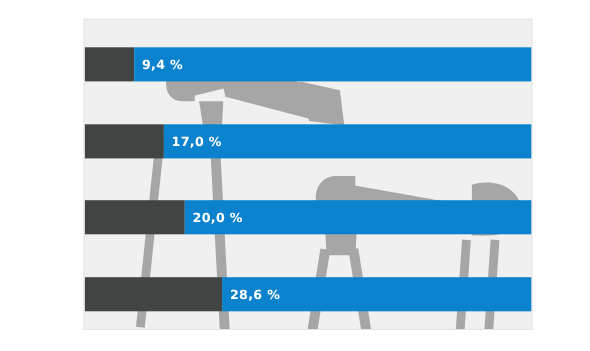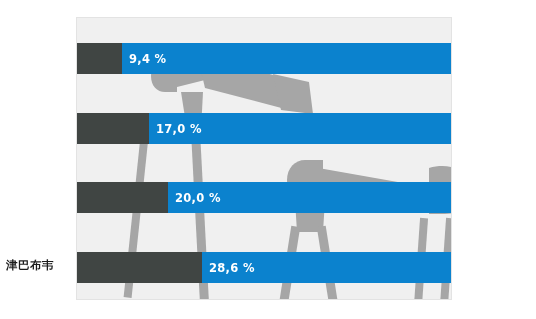--- a/index.html
+++ b/index.html
@@ -35,21 +35,21 @@
     font-family: "DejaVu Sans", "Liberation Sans", sans-serif;
     line-height: 14px;
     white-space: nowrap;
   }
 
   
   #panel {
     position: absolute;
     left: 76px;
     top: 17px;
-    width: 376px;
+    width: 408px;
     height: 283px;
     background: #f0f0f0;
     border: 1px solid #e3e3e3;
     box-sizing: border-box;
     overflow: hidden;
   }
 
   #panel-bg-art {
     position: absolute;
     left: 0; top: 0;
@@ -106,21 +106,20 @@
     font-weight: 700;
     letter-spacing: 0.5px;
     font-family: "DejaVu Sans", "Liberation Sans", sans-serif;
   }
 </style>
 </head>
 <body>
 
 <div id="figure">
 
-  <div class="cat-label" style="top:258px">津巴布韦</div>
 
   <div id="panel">
 
     <svg id="panel-bg-art" viewBox="0 0 424 283" preserveAspectRatio="none">
       <g fill="#a6a6a6">
 
         <path d="M88 42 L120 36 L128 62 L96 70 Z"></path>
         <path d="M120 36 L200 58 L212 92 L128 70 Z"></path>
         <path d="M86 44 C78 44 74 50 74 58 C74 68 80 74 88 74 L100 74 L100 44 Z"></path>
 

